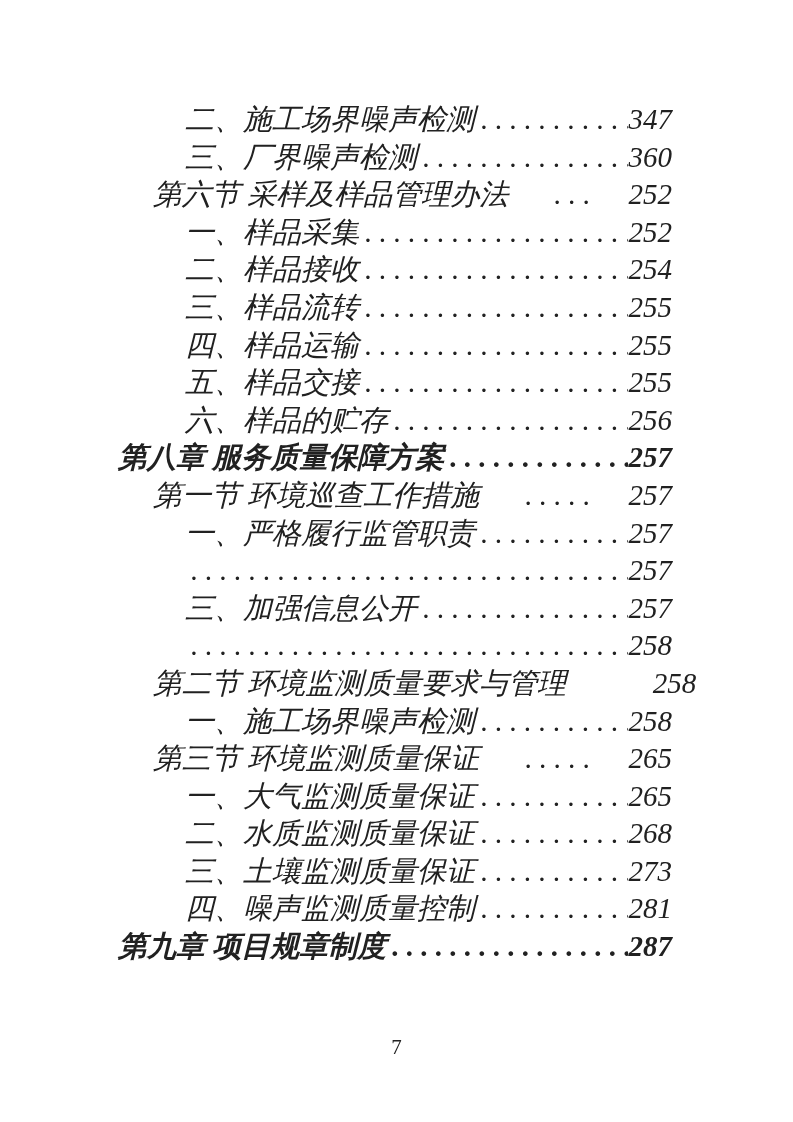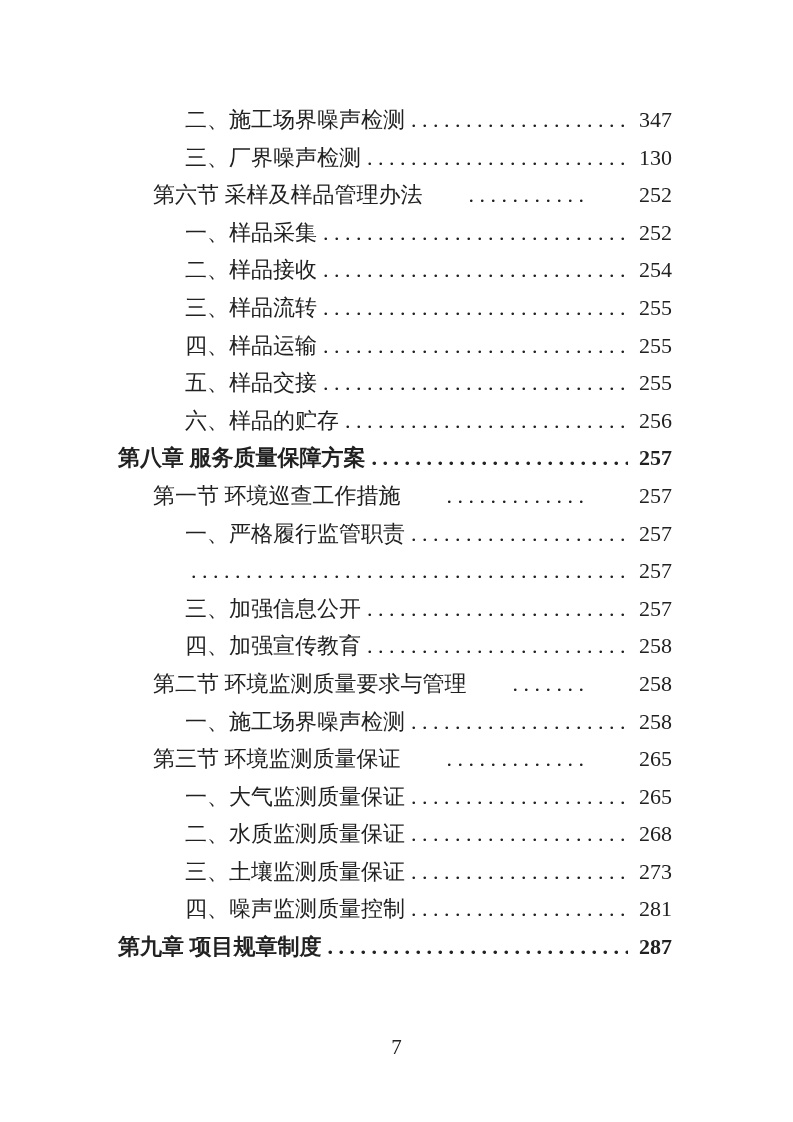--- a/index.html
+++ b/index.html
@@ -20,22 +20,23 @@
   }
   .toc {
     list-style: none;
     margin: 0;
     padding: 0;
   }
   .row {
     display: flex;
     align-items: flex-end;
     line-height: 37.6px;
-    font-size: 22px;
+    font-size: 29px;
     white-space: nowrap;
+    font-style: italic;
   }
   .title { flex: none; }
   .dots {
     flex: 1 1 auto;
     overflow: hidden;
     margin-left: 6px;
   }
   .dots::after {
     content: ". . . . . . . . . . . . . . . . . . . . . . . . . . . . . . . . . . . . . . . . . . . . . . . . . . . . . . . . . . . .";
   }
@@ -64,21 +65,21 @@
   <ol class="toc">
   <li class="row lv-item">
     <span class="title">二、施工场界噪声检测</span>
     <span class="dots"></span>
     <span class="pagenum">347</span>
   </li>
 
   <li class="row lv-item">
     <span class="title">三、厂界噪声检测</span>
     <span class="dots"></span>
-    <span class="pagenum">130</span>
+    <span class="pagenum">360</span>
   </li>
 
   <li class="row lv-section">
     <span class="title">第六节 采样及样品管理办法</span>
     <span class="dots"></span>
     <span class="pagenum">252</span>
   </li>
 
   <li class="row lv-item">
     <span class="title">一、样品采集</span>
@@ -139,21 +140,20 @@
     <span class="pagenum">257</span>
   </li>
 
   <li class="row lv-item">
     <span class="title">三、加强信息公开</span>
     <span class="dots"></span>
     <span class="pagenum">257</span>
   </li>
 
   <li class="row lv-item">
-    <span class="title">四、加强宣传教育</span>
     <span class="dots"></span>
     <span class="pagenum">258</span>
   </li>
 
   <li class="row lv-section">
     <span class="title">第二节 环境监测质量要求与管理</span>
     <span class="dots"></span>
     <span class="pagenum">258</span>
   </li>
 

